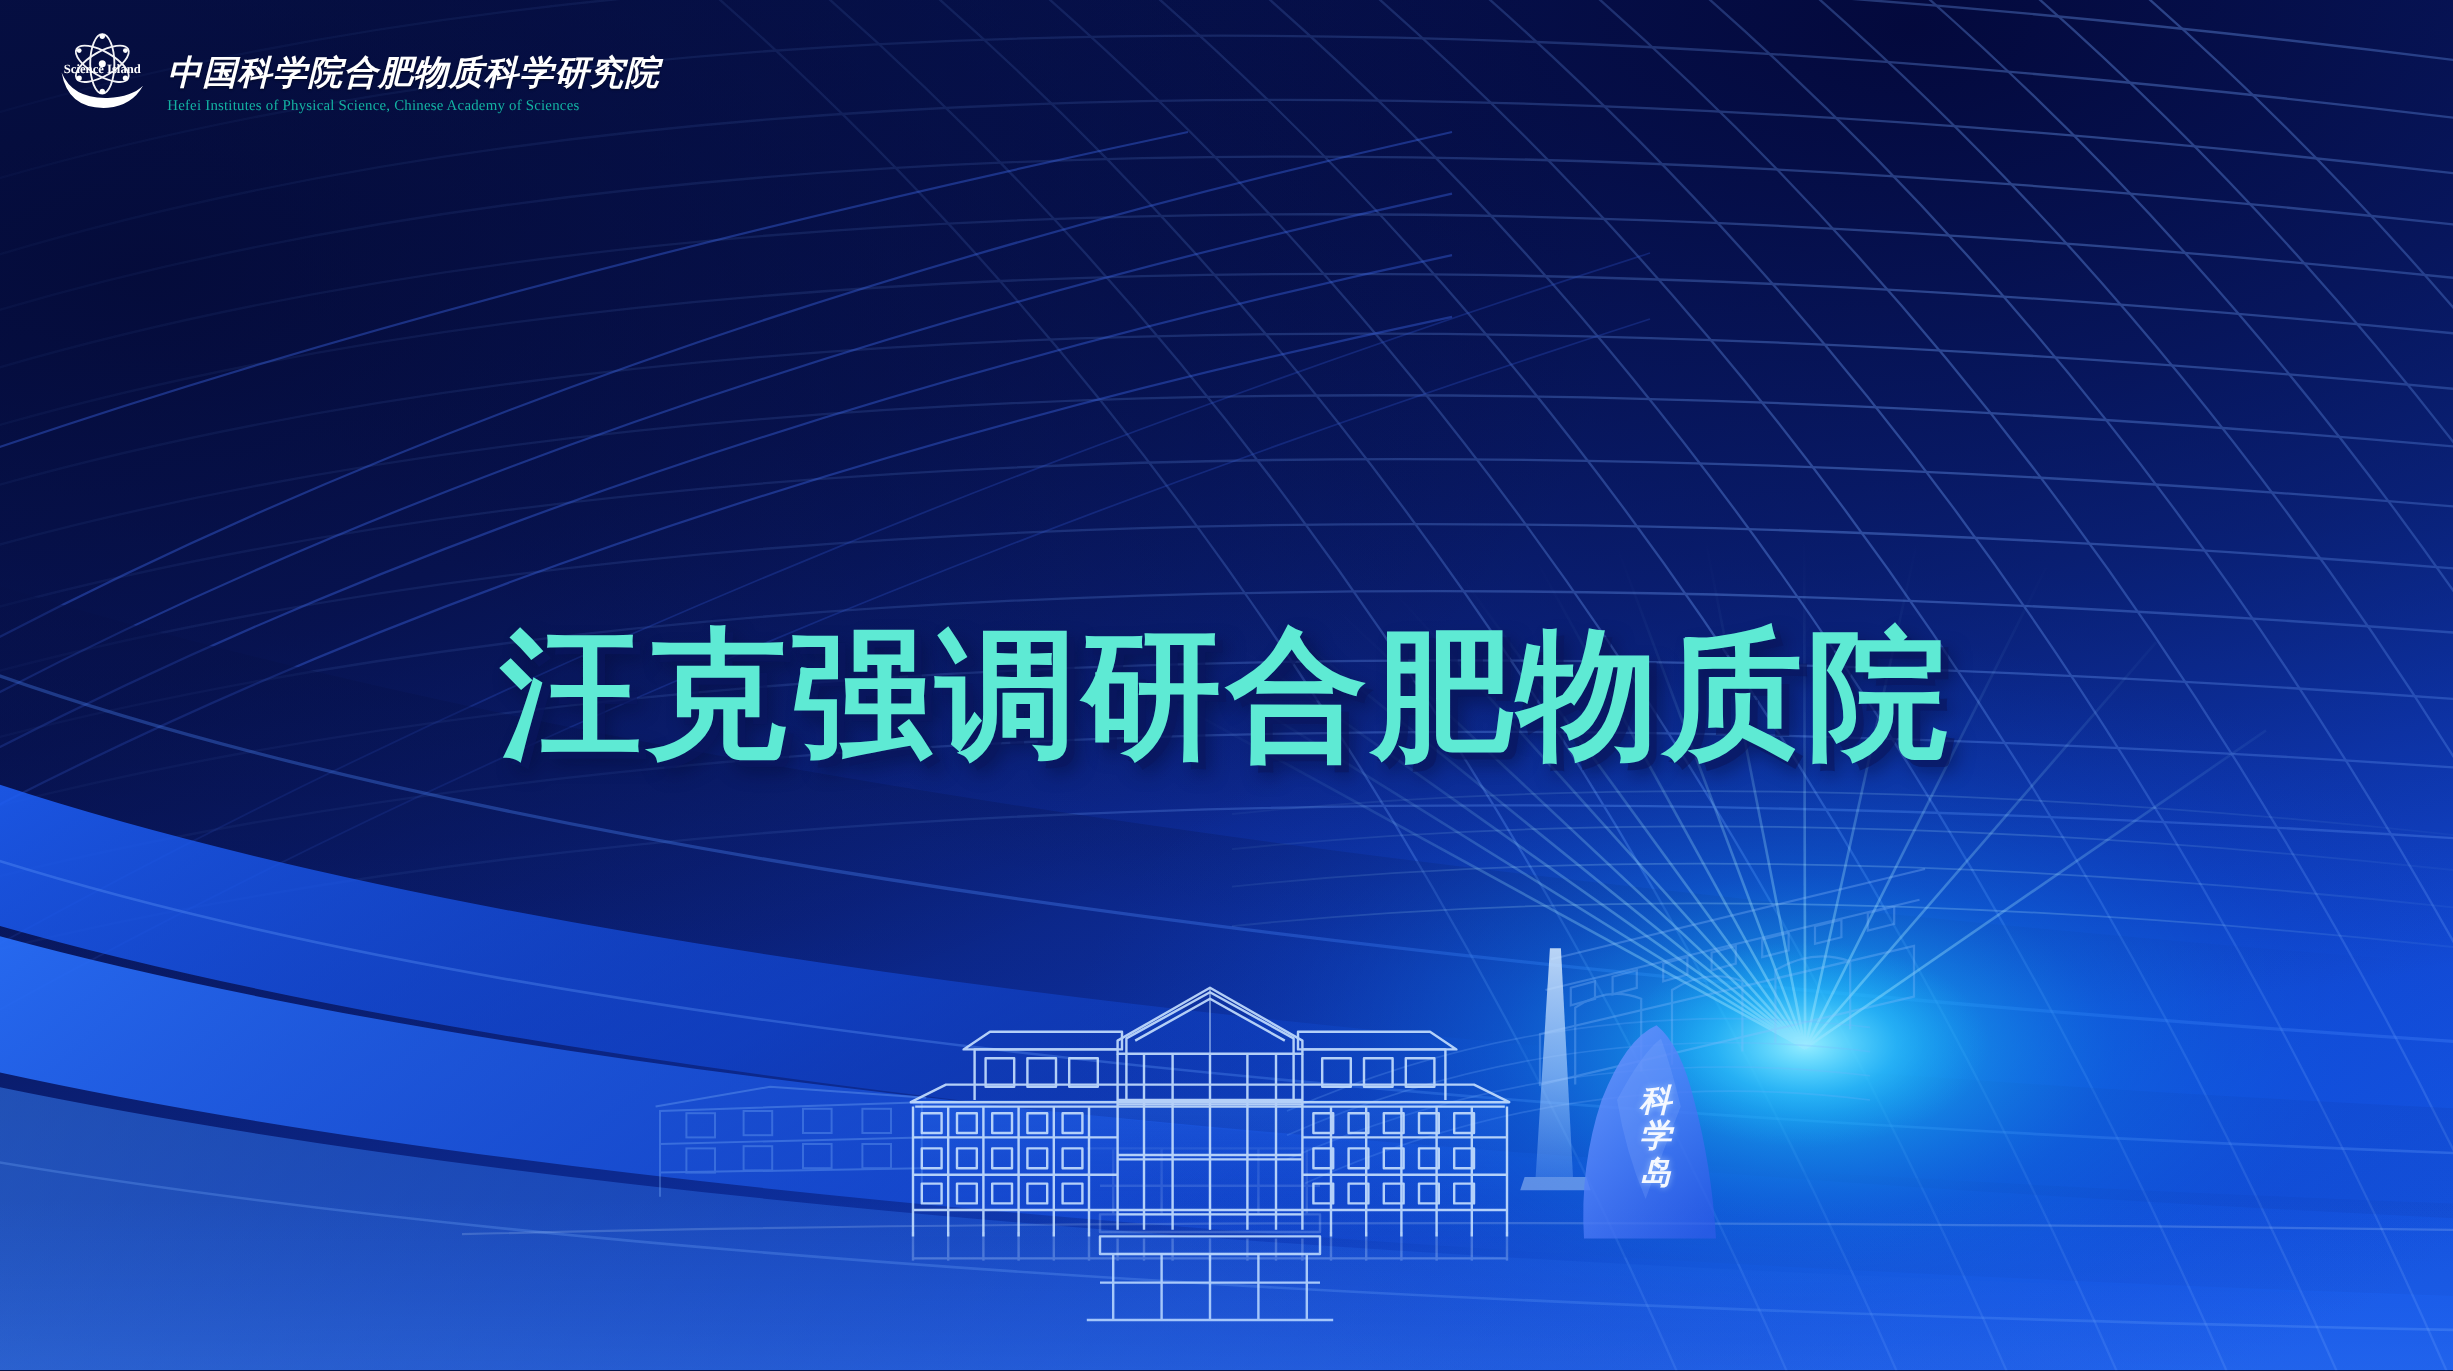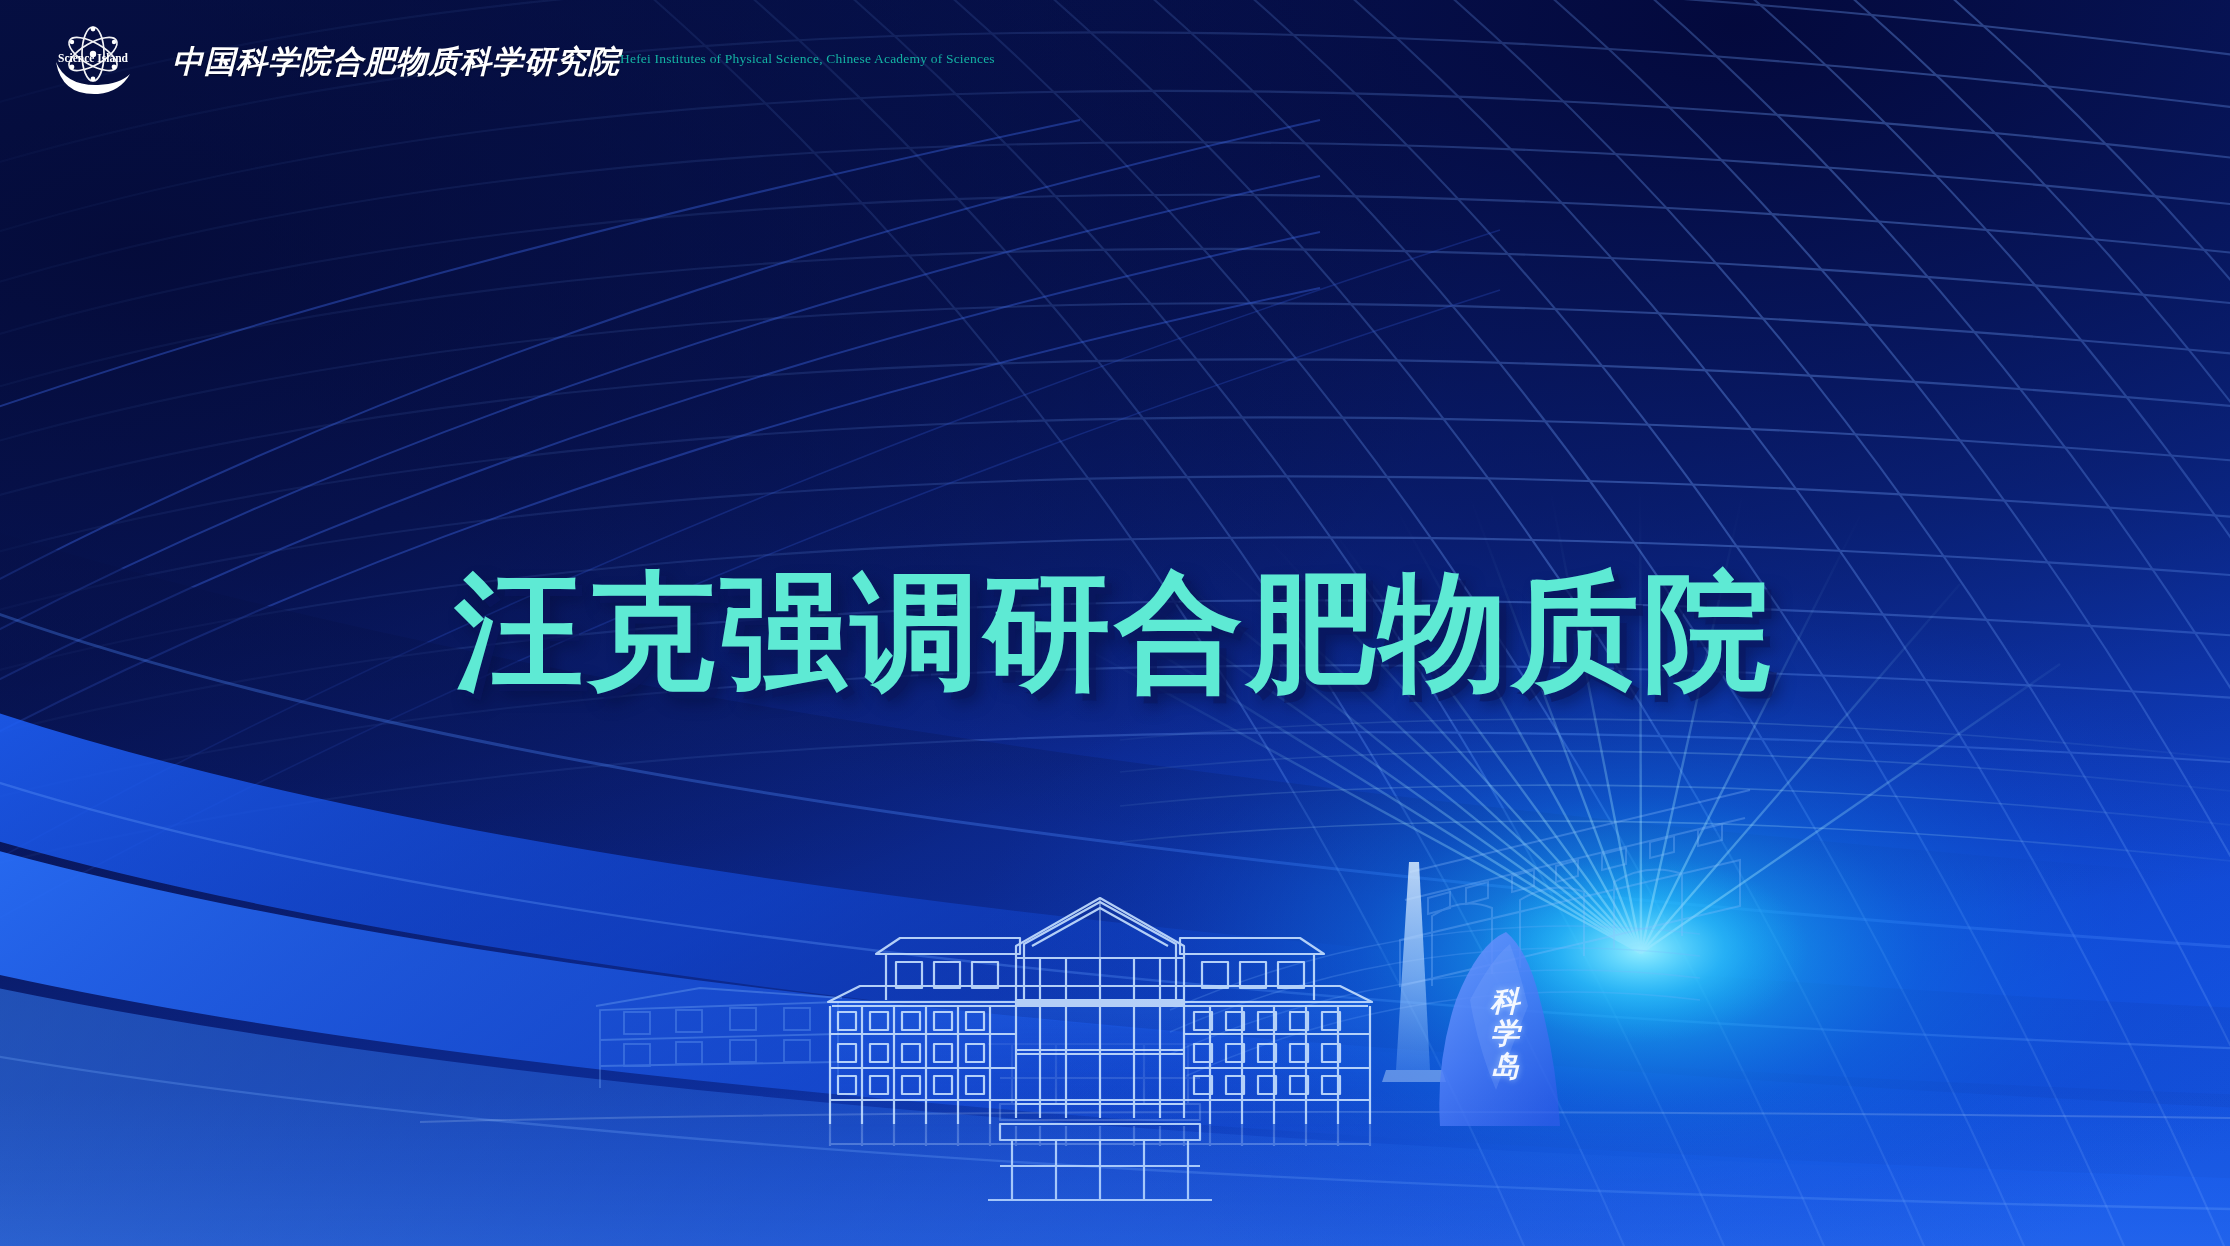--- a/index.html
+++ b/index.html
@@ -19,33 +19,33 @@
   .layer svg { display: block; width: 100%; height: 100%; }
 
   
   #logo-block {
     position: absolute;
     left: 46px;
     top: 18px;
     width: 520px;
     height: 86px;
     display: flex;
-    align-items: center;
-    gap: 32px;
+    align-items: flex-end;
+    gap: 12px;
     z-index: 40;
   }
   #logo-mark {
     width: 94px;
     height: 78px;
     flex: 0 0 94px;
     position: relative;
   }
   #logo-text {
     display: flex;
-    flex-direction: row;
+    flex-direction: column;
     justify-content: center;
     padding-top: 2px;
   }
   #logo-cn {
     color: #ffffff;
     font-size: 31px;
     line-height: 1.05;
     letter-spacing: 1px;
     font-weight: 700;
     font-family: "Liberation Serif", "DejaVu Serif", serif;

